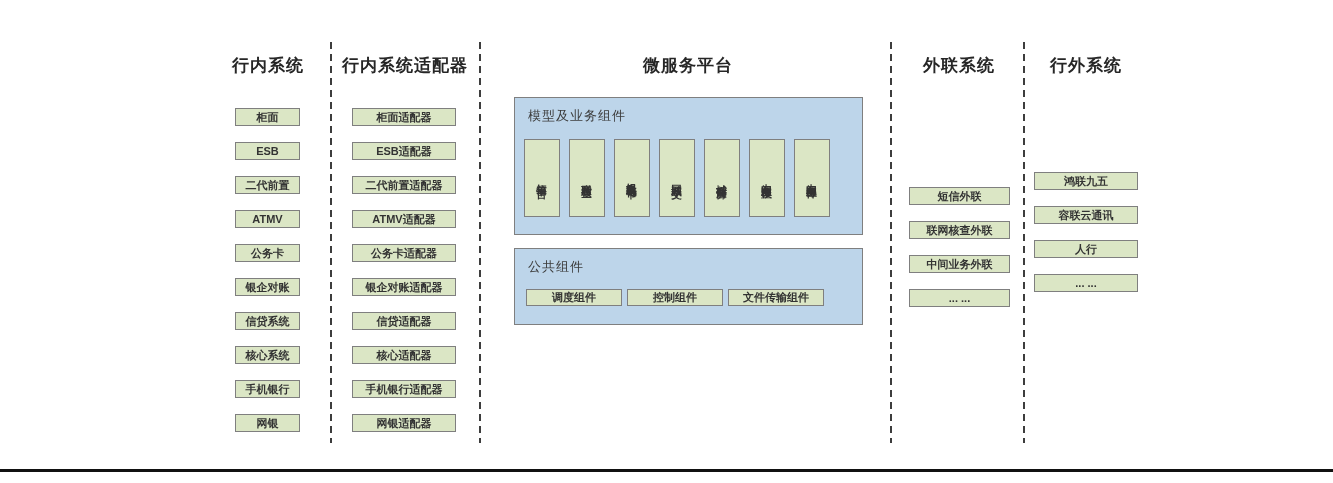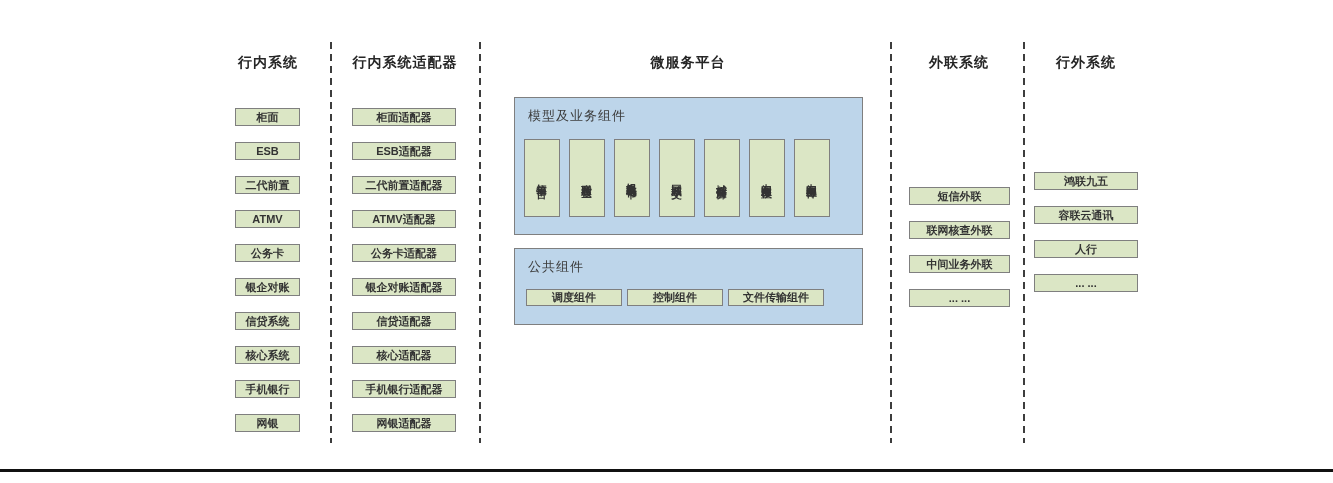--- a/index.html
+++ b/index.html
@@ -2,21 +2,21 @@
 <html><head>
 <meta charset="utf-8">
 <style>
   html,body{margin:0;padding:0;background:#ffffff;}
   .canvas{
     position:relative;width:1333px;height:483px;background:#ffffff;overflow:hidden;
     font-family:"Liberation Sans","DejaVu Sans",sans-serif;color:#333;
   }
   .hdr{
     position:absolute;top:54px;width:140px;text-align:center;
-    font-size:14px;font-weight:bold;color:#262626;letter-spacing:1px;
+    font-size:17px;font-weight:bold;color:#262626;letter-spacing:1px;
   }
   .divider{
     position:absolute;top:42px;height:401px;width:2px;
     background:repeating-linear-gradient(to bottom,#3d3d3d 0 7px,transparent 7px 12px);
   }
   .col-list{position:absolute;display:flex;flex-direction:column;gap:16px;}
   .col-list.wide-gap{}
   .gbox{
     background:#dbe6c5;border:1px solid #7f7f7f;height:18px;box-sizing:border-box;
     display:flex;align-items:center;justify-content:center;

